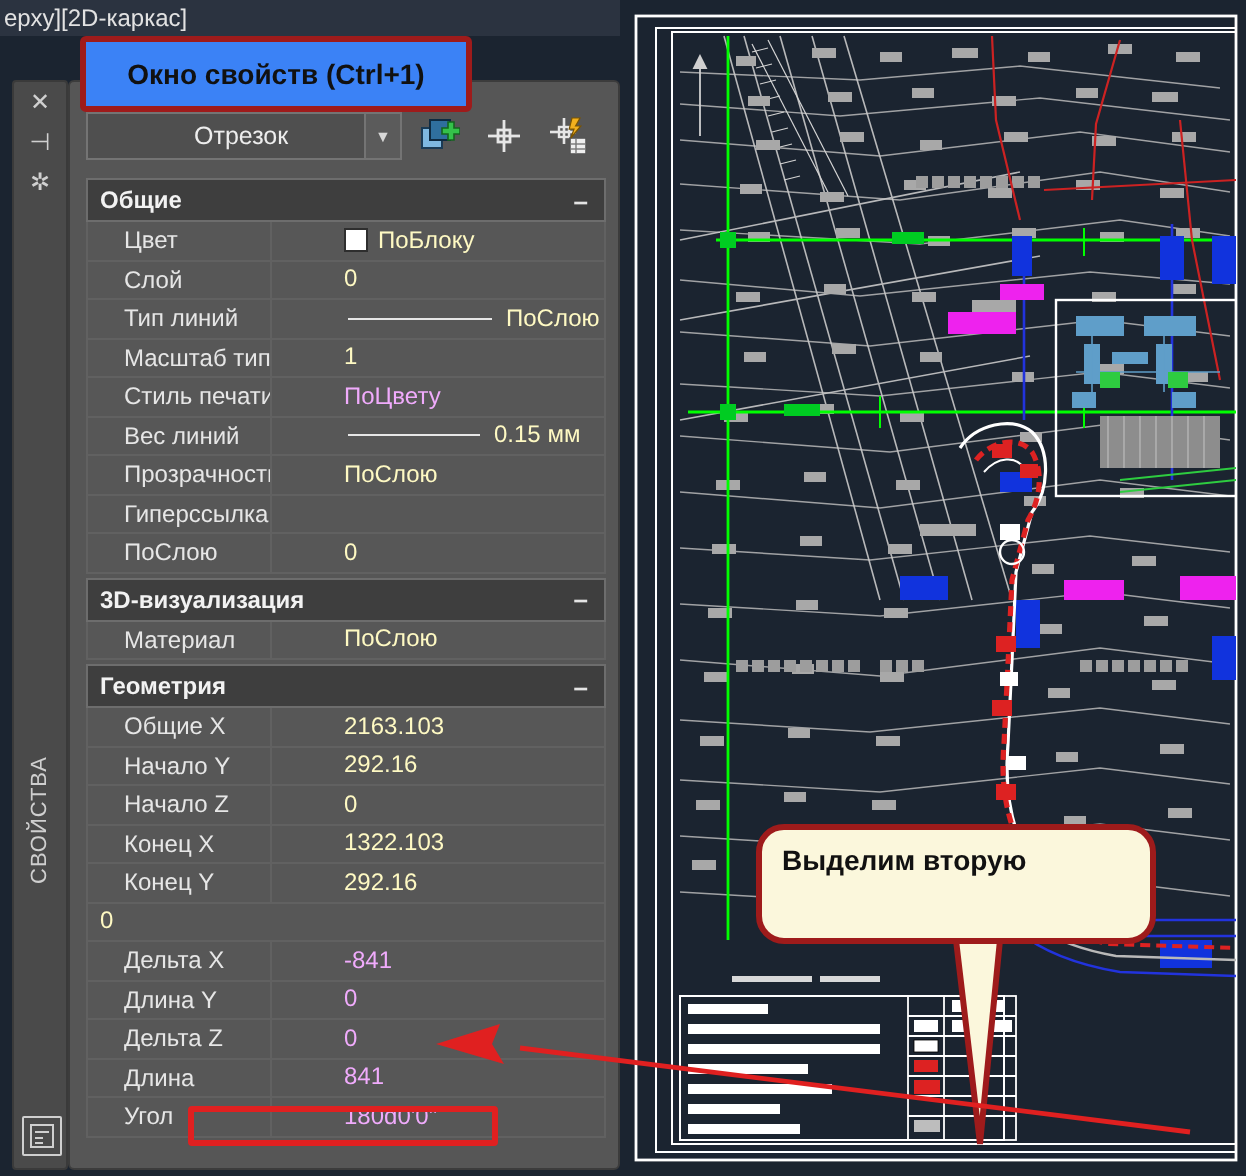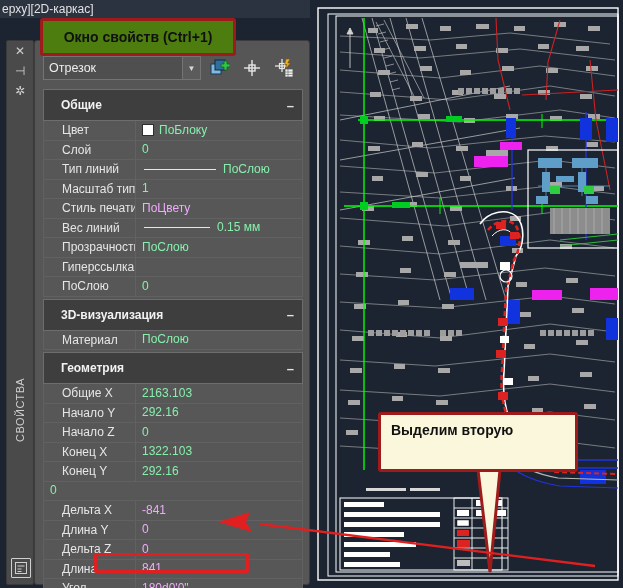--- a/index.html
+++ b/index.html
@@ -50,56 +50,56 @@
     background:#565656;border:1px solid #3c3c3c;border-radius:3px;
     box-sizing:border-box;
   }
   #obj-toolbar{
     position:absolute;left:8px;top:14px;width:260px;height:26px;
     display:flex;align-items:center;
   }
   #obj-combo{
     width:158px;height:24px;background:#4f4f4f;border:1px solid #747474;
     box-sizing:border-box;display:flex;align-items:center;
-    color:#ededed;font-size:12.5px;
+    color:#ededed;font-size:12.5px;padding-left:48px;
   }
   #obj-combo-text{flex:1;padding-left:5px;white-space:nowrap;overflow:hidden;}
   #obj-combo-arrow{
     width:17px;height:22px;background:#5b5b5b;border-left:1px solid #747474;
     display:flex;align-items:center;justify-content:center;
     color:#d8d8d8;font-size:8px;
   }
   .tb-icon{width:26px;height:24px;margin-left:6px;
     display:flex;align-items:center;justify-content:center;}
   
   #grid{
     position:absolute;left:8px;top:46px;width:260px;
   }
   .sec-head{
-    height:32px;background:#3e3e3e;border:1px solid #6d6d6d;
+    height:22px;background:#3e3e3e;border:1px solid #6d6d6d;
     box-sizing:border-box;display:flex;align-items:center;
-    color:#f2f2f2;font-weight:bold;font-size:12px;padding-left:17px;
+    color:#f2f2f2;font-weight:bold;font-size:12px;padding-left:6px;
     margin-top:2px;
   }
   .sec-head .collapse{
     margin-left:auto;margin-right:8px;color:#e4e4e4;font-size:13px;line-height:1;
   }
   .prow{
     height:19.5px;display:flex;align-items:flex-end;
     border-bottom:1px solid #616161;
-    background:#575757;box-sizing:border-box;
+    background:#575757;box-sizing:border-box;gap:30px;
   }
   .prow:last-child{border-bottom:1px solid #616161;}
   .pname{
     width:92px;min-width:92px;padding-left:18px;box-sizing:border-box;
     color:#e6e6e6;font-size:12px;white-space:nowrap;overflow:hidden;
     border-right:1px solid #616161;height:100%;line-height:19px;
   }
   .pval{
-    flex:1;padding-left:6px;color:#86efac;font-size:12px;
+    flex:1;padding-left:6px;color:#fef9c3;font-size:12px;
     white-space:nowrap;overflow:hidden;height:100%;line-height:19px;
     display:flex;align-items:center;gap:5px;
   }
   .pval.dim{color:#f0abfc;}
   .swatch{
     width:10px;height:10px;background:#ffffff;border:1px solid #2e2e2e;
     display:inline-block;
   }
   .ltline{
     display:inline-block;width:72px;height:1px;background:#e6e6e6;
@@ -110,28 +110,28 @@
   #grid .grid-body{border-left:1px solid #616161;border-right:1px solid #616161;}
   
   #len-highlight{
     position:absolute;left:59px;top:512px;width:155px;height:20px;
     border:3px solid #e02020;border-radius:2px;box-sizing:border-box;
     pointer-events:none;
   }
   
   #callout-top{
     position:absolute;left:40px;top:18px;width:196px;height:38px;
-    background:#4d7c0f;border:3px solid #9e1b1b;border-radius:3px;
+    background:#3b82f6;border:3px solid #9e1b1b;border-radius:3px;
     box-sizing:border-box;display:flex;align-items:center;justify-content:center;
     color:#111111;font-weight:bold;font-size:14px;
   }
   
   #callout-right{
     position:absolute;left:378px;top:412px;width:200px;height:60px;
-    background:#fbf7dc;border:3px solid #9e1b1b;border-radius:3px;
+    background:#fbf7dc;border:3px solid #9e1b1b;border-radius:14px;
     box-sizing:border-box;padding:7px 10px;
     color:#111111;font-weight:bold;font-size:14px;line-height:1.25;
   }
   #callout-tail{position:absolute;left:378px;top:412px;width:245px;height:176px;
     pointer-events:none;}
 </style>
 </head>
 <body>
 
 <div id="titlebar">

